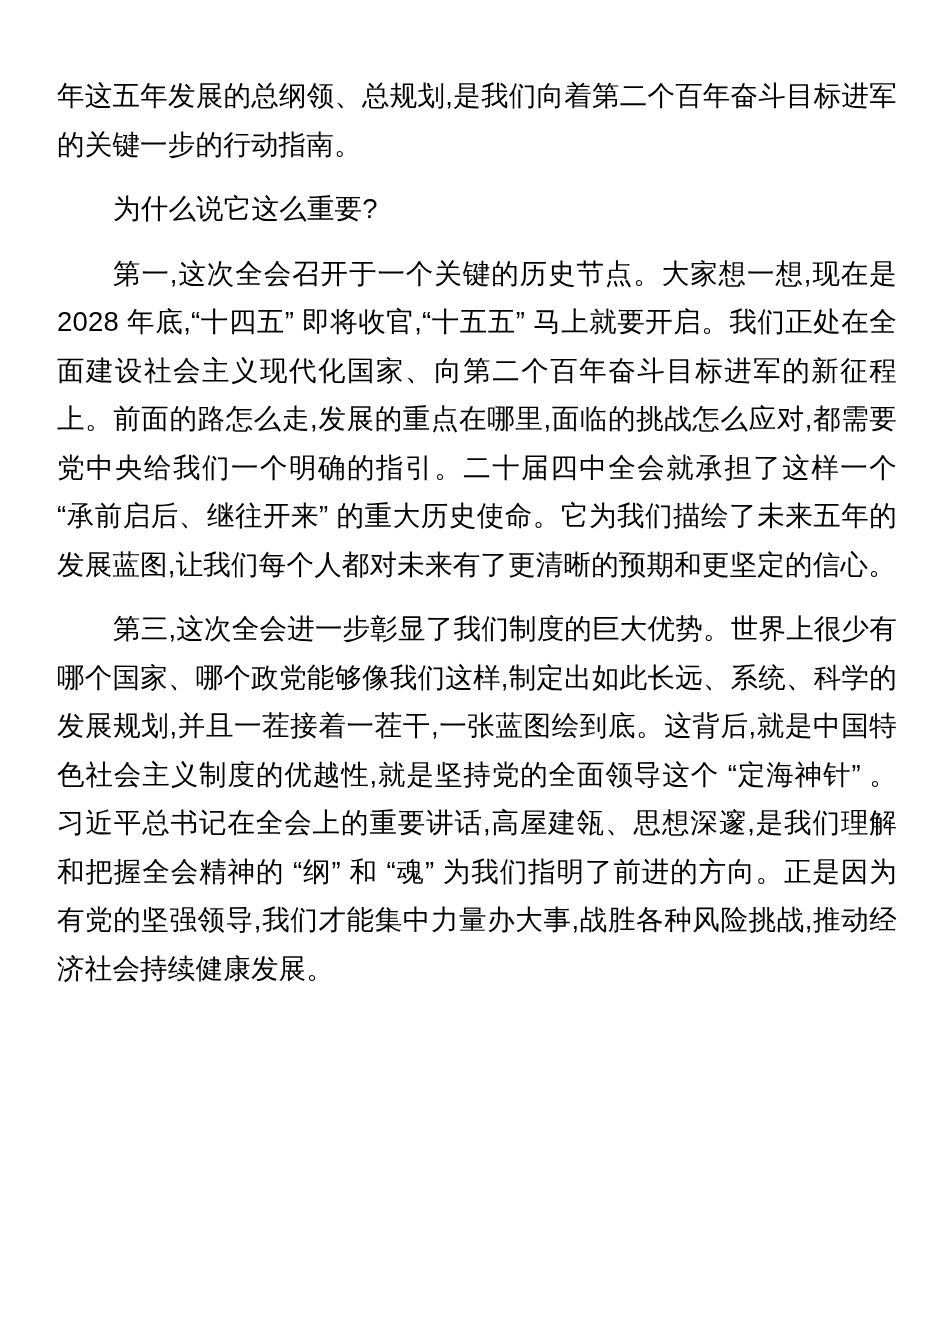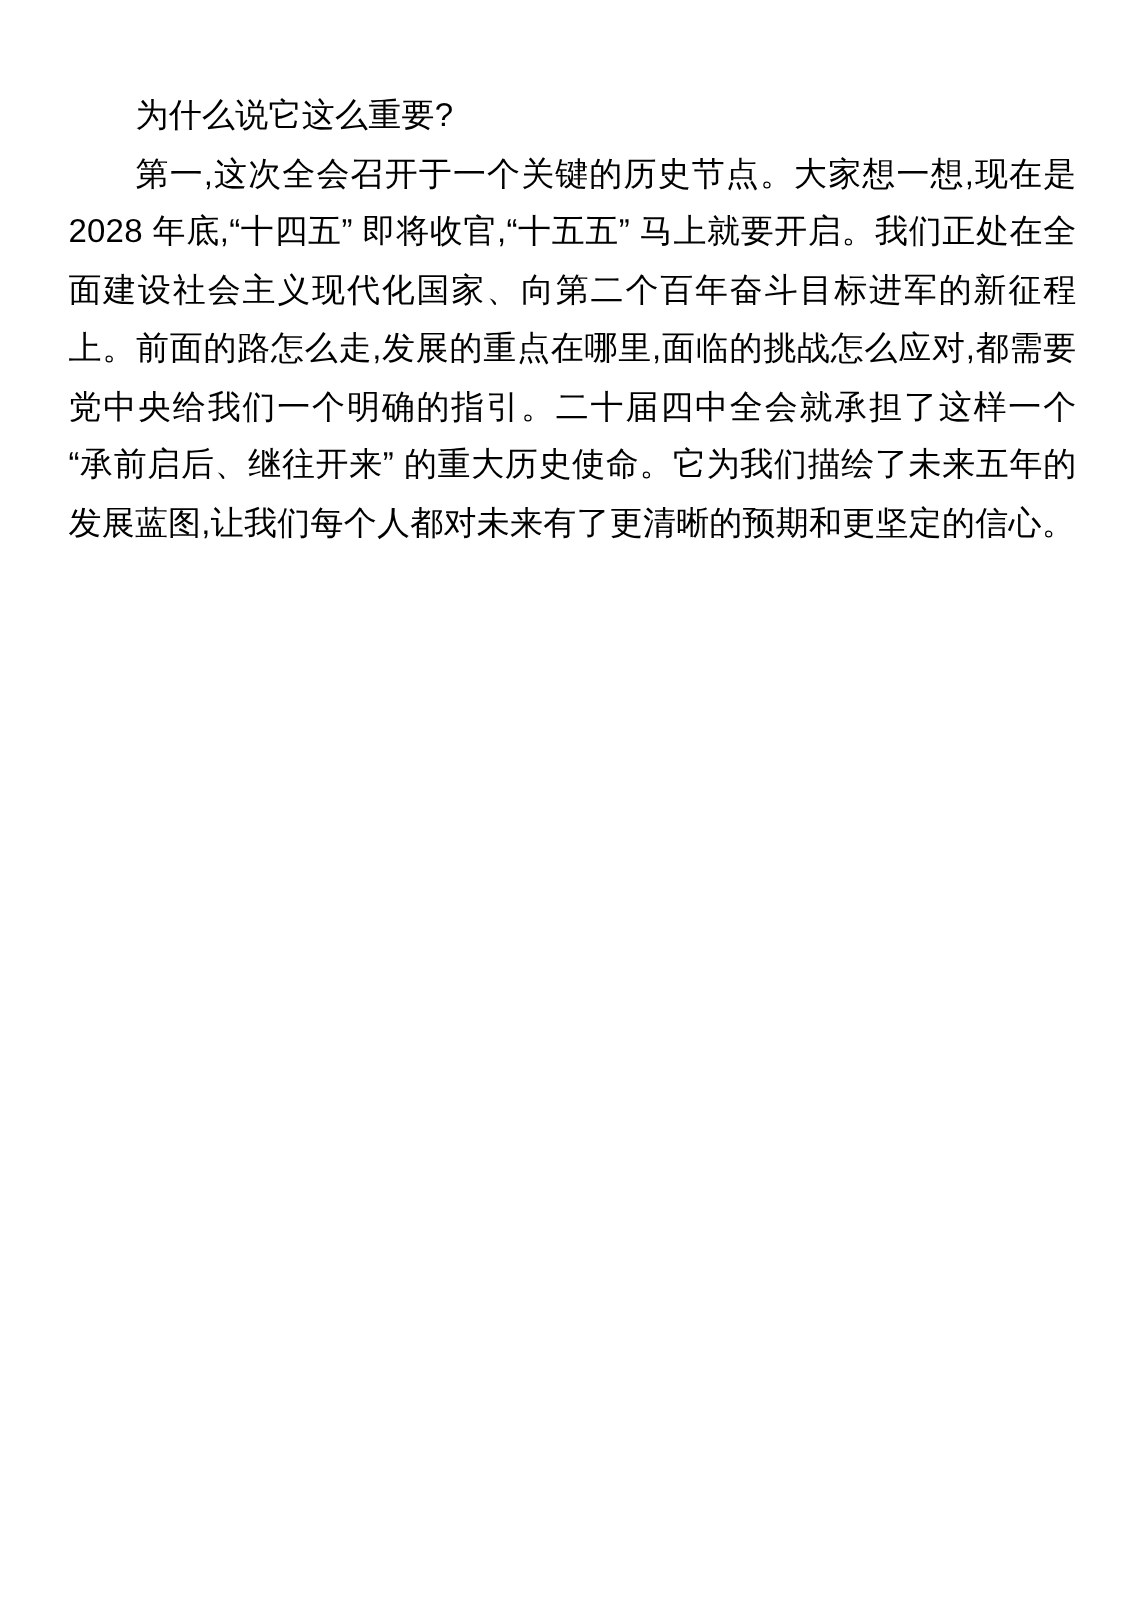--- a/index.html
+++ b/index.html
@@ -33,24 +33,26 @@
     text-justify: inter-ideograph;
     margin: 0;
     letter-spacing: 0.2px;
     font-weight: 400;
     -webkit-font-smoothing: antialiased;
   }
   .para.indent {
     text-indent: 56px;
   }
   .para + .para {
-    margin-top: 0;
+    margin-top: 16px;
   }
 </style>
 </head>
 <body>
 
 <div class="page">
   <div class="doc-body">
+    <p class="para">年这五年发展的总纲领、总规划,是我们向着第二个百年奋斗目标进军的关键一步的行动指南。</p>
     <p class="para indent">为什么说它这么重要?</p>
     <p class="para indent">第一,这次全会召开于一个关键的历史节点。大家想一想,现在是 2028 年底,“十四五” 即将收官,“十五五” 马上就要开启。我们正处在全面建设社会主义现代化国家、向第二个百年奋斗目标进军的新征程上。前面的路怎么走,发展的重点在哪里,面临的挑战怎么应对,都需要党中央给我们一个明确的指引。二十届四中全会就承担了这样一个 “承前启后、继往开来” 的重大历史使命。它为我们描绘了未来五年的发展蓝图,让我们每个人都对未来有了更清晰的预期和更坚定的信心。</p>
+    <p class="para indent">第三,这次全会进一步彰显了我们制度的巨大优势。世界上很少有哪个国家、哪个政党能够像我们这样,制定出如此长远、系统、科学的发展规划,并且一茬接着一茬干,一张蓝图绘到底。这背后,就是中国特色社会主义制度的优越性,就是坚持党的全面领导这个 “定海神针” 。习近平总书记在全会上的重要讲话,高屋建瓴、思想深邃,是我们理解和把握全会精神的 “纲” 和 “魂” 为我们指明了前进的方向。正是因为有党的坚强领导,我们才能集中力量办大事,战胜各种风险挑战,推动经济社会持续健康发展。</p>
   </div>
 </div>
 
 </body></html>

